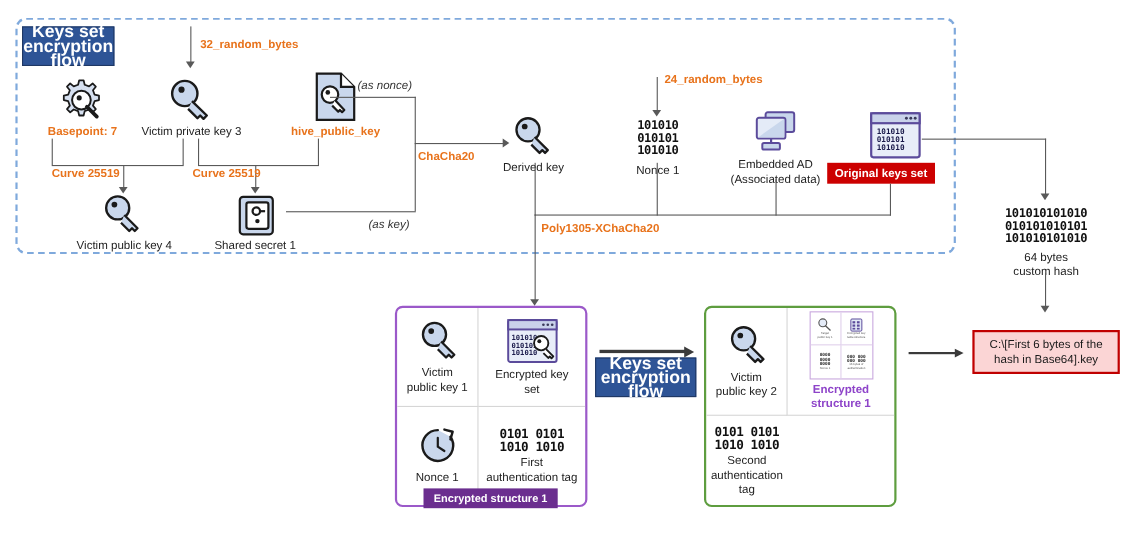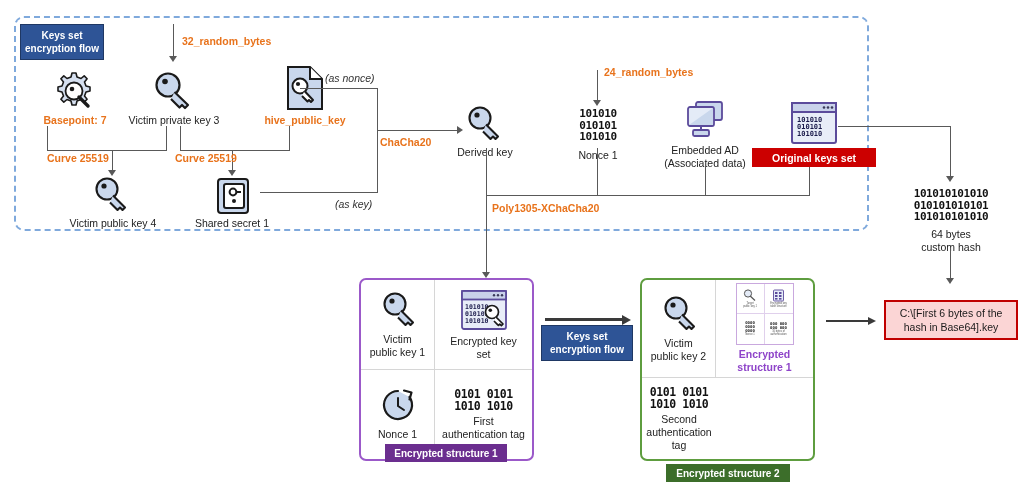--- a/index.html
+++ b/index.html
@@ -17,21 +17,21 @@
   .dashed-zone {
     border: 2px dashed #7FA9DC;
     border-radius: 10px;
     background: transparent;
   }
 
   
   .blue-box {
     background: #2E5496;
     color: #ffffff;
-    font-size: 10px;
+    font-size: 16px;
     font-weight: bold;
     line-height: 13px;
     text-align: center;
     display: flex; align-items: center; justify-content: center;
     border: 1px solid #1F3864;
   }
   .red-box {
     background: #CC0000;
     color: #ffffff;
     font-size: 10.5px;
@@ -310,21 +310,21 @@
         <rect x="1" y="1" width="44" height="9" fill="#C9D2EA" stroke="#5B4B9B" stroke-width="2"></rect>
         <circle cx="33" cy="5.5" r="1.3" fill="#3a3a5a"></circle>
         <circle cx="37" cy="5.5" r="1.3" fill="#3a3a5a"></circle>
         <circle cx="41" cy="5.5" r="1.3" fill="#3a3a5a"></circle>
         <text x="6" y="20" font-family="DejaVu Sans Mono, monospace" font-size="7" font-weight="bold" fill="#1a1a4a">101010</text>
         <text x="6" y="27" font-family="DejaVu Sans Mono, monospace" font-size="7" font-weight="bold" fill="#1a1a4a">010101</text>
         <text x="6" y="34" font-family="DejaVu Sans Mono, monospace" font-size="7" font-weight="bold" fill="#1a1a4a">101010</text>
       </g>
     </svg>
   </div>
-  <div class="abs red-box" style="left:752px; top:148px; width:124px; height:19px;">
+  <div class="abs red-box" style="left:752px; top:148px; width:98px; height:19px;">
     <span>Original keys set</span>
   </div>
 
   <div class="abs ln ln-v" style="left:486px; top:148px; height:48px;"></div>
   <div class="abs ln ln-v" style="left:597px; top:148px; height:48px;"></div>
   <div class="abs ln ln-v" style="left:705px; top:163px; height:33px;"></div>
   <div class="abs ln ln-v" style="left:809px; top:167px; height:29px;"></div>
   <div class="abs ln ln-h" style="left:486px; top:195px; width:324px;"></div>
   <div class="abs ln ln-v" style="left:486px; top:195px; height:80px;"></div>
   <div class="abs arrowhead" style="left:482px; top:272px;"></div>
@@ -455,23 +455,20 @@
       <div class="cell-cap purple">Encrypted</div>
       <div class="cell-cap purple" style="margin-top:0;">structure 1</div>
     </div>
     <div class="cell">
       <div class="binary" style="font-size:11.5px; line-height:12px;">0101 0101
 1010 1010</div>
       <div class="cell-cap">Second</div>
       <div>authentication tag</div>
     </div>
   </div>
-  <div class="abs green-tag" style="left:666px; top:464px; width:124px; height:18px;">
-    <span>Encrypted structure 2</span>
-  </div>
 
   <div class="abs thick-arrow-line" style="left:826px; top:320px; width:46px; height:2px;"></div>
   <div class="abs thick-arrowhead" style="left:868px; top:317px; border-left-width:8px; border-top-width:4.5px; border-bottom-width:4.5px;"></div>
 
   <div class="abs keyfile-box" style="left:884px; top:300px; width:134px; height:40px; flex-direction:column;">
     <span>C:\[First 6 bytes of the</span>
     <span>hash in Base64].key</span>
   </div>
 
 </div>

